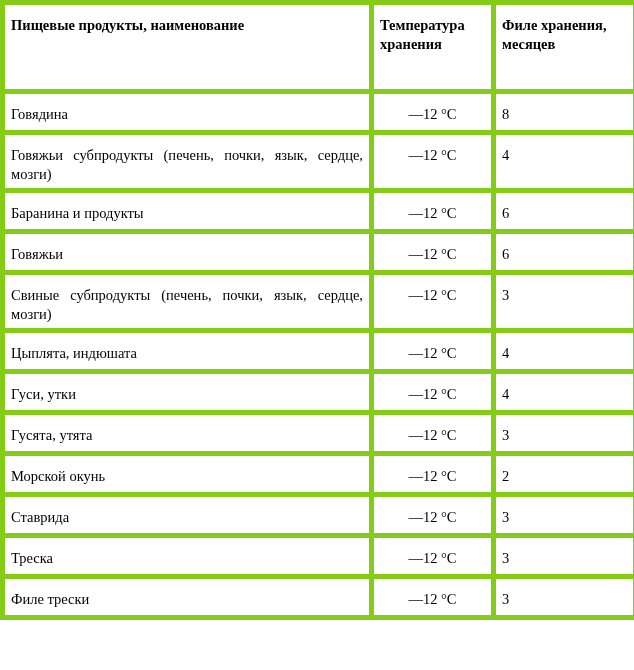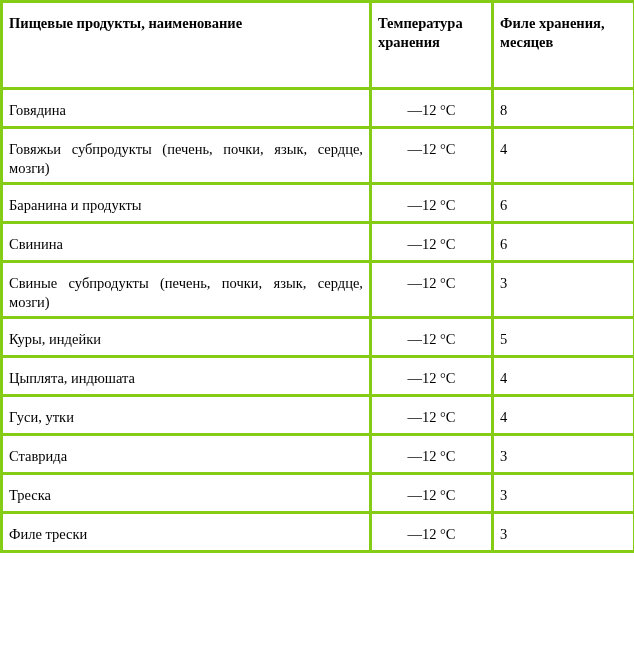--- a/index.html
+++ b/index.html
@@ -17,21 +17,21 @@
   .table-wrap {
     width: 634px;
   }
   table.storage-table {
     border-collapse: collapse;
     width: 633px;
     table-layout: fixed;
   }
   table.storage-table th,
   table.storage-table td {
-    border: 3px solid #84cc16;
+    border: 5px solid #84cc16;
     vertical-align: top;
     padding: 11px 6px 5px 6px;
     font-size: 14.5px;
     line-height: 1.28;
   }
   table.storage-table th {
     font-weight: bold;
     text-align: left;
   }
   col.col-name { width: 369px; }
@@ -84,43 +84,48 @@
         <td class="cell-name">Говяжьи субпродукты (печень, почки, язык, сердце, мозги)</td>
         <td class="cell-temp">—12  °С</td>
         <td class="cell-term">4</td>
       </tr>
       <tr class="data-row">
         <td class="cell-name">Баранина и продукты</td>
         <td class="cell-temp">—12  °С</td>
         <td class="cell-term">6</td>
       </tr>
       <tr class="data-row">
-        <td class="cell-name">Свинина</td>
+        <td class="cell-name">Говяжьи</td>
         <td class="cell-temp">—12  °С</td>
         <td class="cell-term">6</td>
       </tr>
       <tr class="data-row">
         <td class="cell-name">Свиные субпродукты (печень, почки, язык, сердце, мозги)</td>
         <td class="cell-temp">—12  °С</td>
         <td class="cell-term">3</td>
-      </tr>
-      <tr class="data-row">
-        <td class="cell-name">Куры, индейки</td>
-        <td class="cell-temp">—12  °С</td>
-        <td class="cell-term">5</td>
       </tr>
       <tr class="data-row">
         <td class="cell-name">Цыплята, индюшата</td>
         <td class="cell-temp">—12 °С</td>
         <td class="cell-term">4</td>
       </tr>
       <tr class="data-row">
         <td class="cell-name">Гуси, утки</td>
         <td class="cell-temp">—12 °С</td>
         <td class="cell-term">4</td>
+      </tr>
+      <tr class="data-row">
+        <td class="cell-name">Гусята, утята</td>
+        <td class="cell-temp">—12 °С</td>
+        <td class="cell-term">3</td>
+      </tr>
+      <tr class="data-row">
+        <td class="cell-name">Морской окунь</td>
+        <td class="cell-temp">—12 °С</td>
+        <td class="cell-term">2</td>
       </tr>
       <tr class="data-row">
         <td class="cell-name">Ставрида</td>
         <td class="cell-temp">—12 °С</td>
         <td class="cell-term">3</td>
       </tr>
       <tr class="data-row">
         <td class="cell-name">Треска</td>
         <td class="cell-temp">—12 °С</td>
         <td class="cell-term">3</td>

